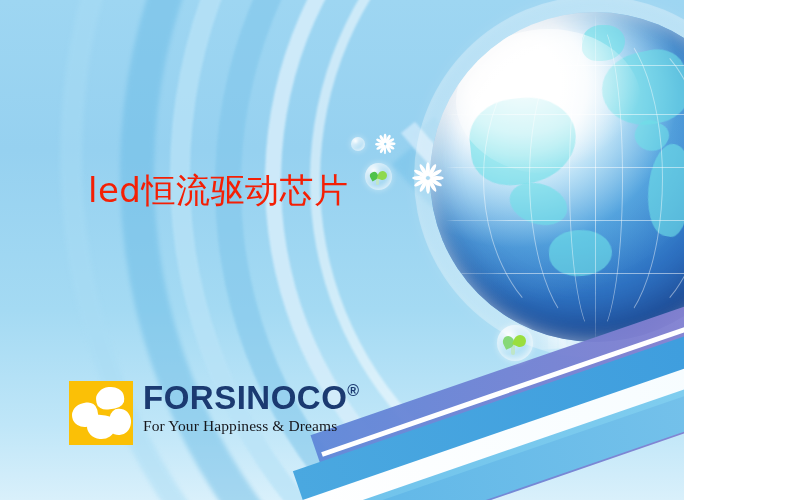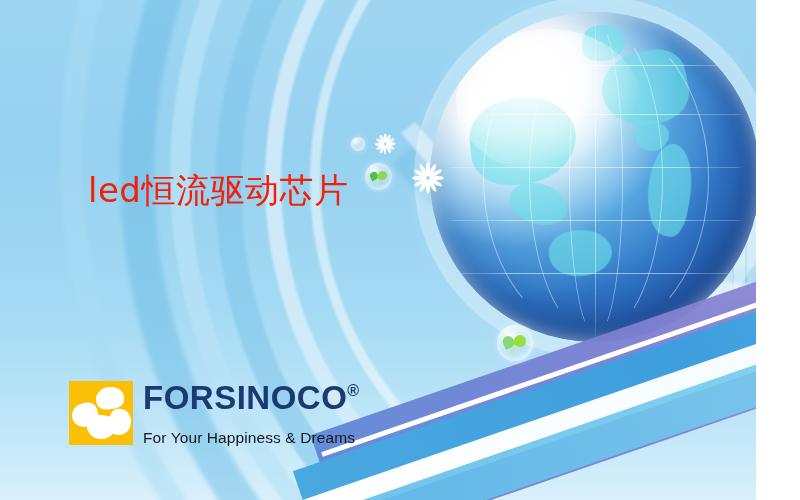--- a/index.html
+++ b/index.html
@@ -1,20 +1,20 @@
 <!DOCTYPE html>
 <html><head>
 <meta charset="utf-8">
 <style>
   html,body{margin:0;padding:0;background:#ffffff;}
   body{font-family:"Liberation Sans",sans-serif;}
 
   #banner{
     position:relative;
-    width:756px;height:500px;
+    width:684px;height:500px;
     overflow:hidden;
     background:linear-gradient(180deg,#9ed6f2 0%,#96d1f0 30%,#a4daf3 62%,#bfe6f8 85%,#d9f0fb 100%);
   }
 
   
   .ring{
     position:absolute;
     border-radius:50%;
     border:solid transparent;
     pointer-events:none;
@@ -91,22 +91,22 @@
   #logo-mark{position:relative;width:64px;height:64px;background:#fbc006;flex:0 0 auto;}
   .pet{position:absolute;background:#ffffff;}
   #p-top{left:27px;top:6px;width:28px;height:22px;border-radius:60% 60% 45% 45%;transform:rotate(-8deg);}
   #p-right{left:40px;top:28px;width:22px;height:26px;border-radius:48% 60% 60% 48%;transform:rotate(6deg);}
   #p-bottom{left:18px;top:34px;width:28px;height:24px;border-radius:46% 46% 60% 60%;transform:rotate(6deg);}
   #p-left{left:3px;top:22px;width:26px;height:24px;border-radius:60% 45% 45% 60%;transform:rotate(-10deg);}
   #logo-text{display:flex;flex-direction:column;line-height:1;}
   #wordmark{color:#1b3a71;font-weight:bold;font-size:33px;letter-spacing:.5px;
     font-family:"Liberation Sans",sans-serif;display:flex;align-items:flex-start;}
   #wordmark .reg{font-size:16px;line-height:1;margin-top:2px;}
-  #tagline{color:#16171c;font-size:15.5px;margin-top:16px;letter-spacing:.1px;
-    font-family:Liberation Sans, sans-serif;}
+  #tagline{color:#16171c;font-size:15.5px;margin-top:4px;letter-spacing:.1px;
+    font-family:Liberation Serif, serif;}
 </style>
 </head>
 <body>
 
 <div id="banner">
 
   <div class="ring" id="r5"></div>
   <div class="ring" id="r3"></div>
   <div class="ring" id="r2"></div>
   <div class="ring" id="r1"></div>

